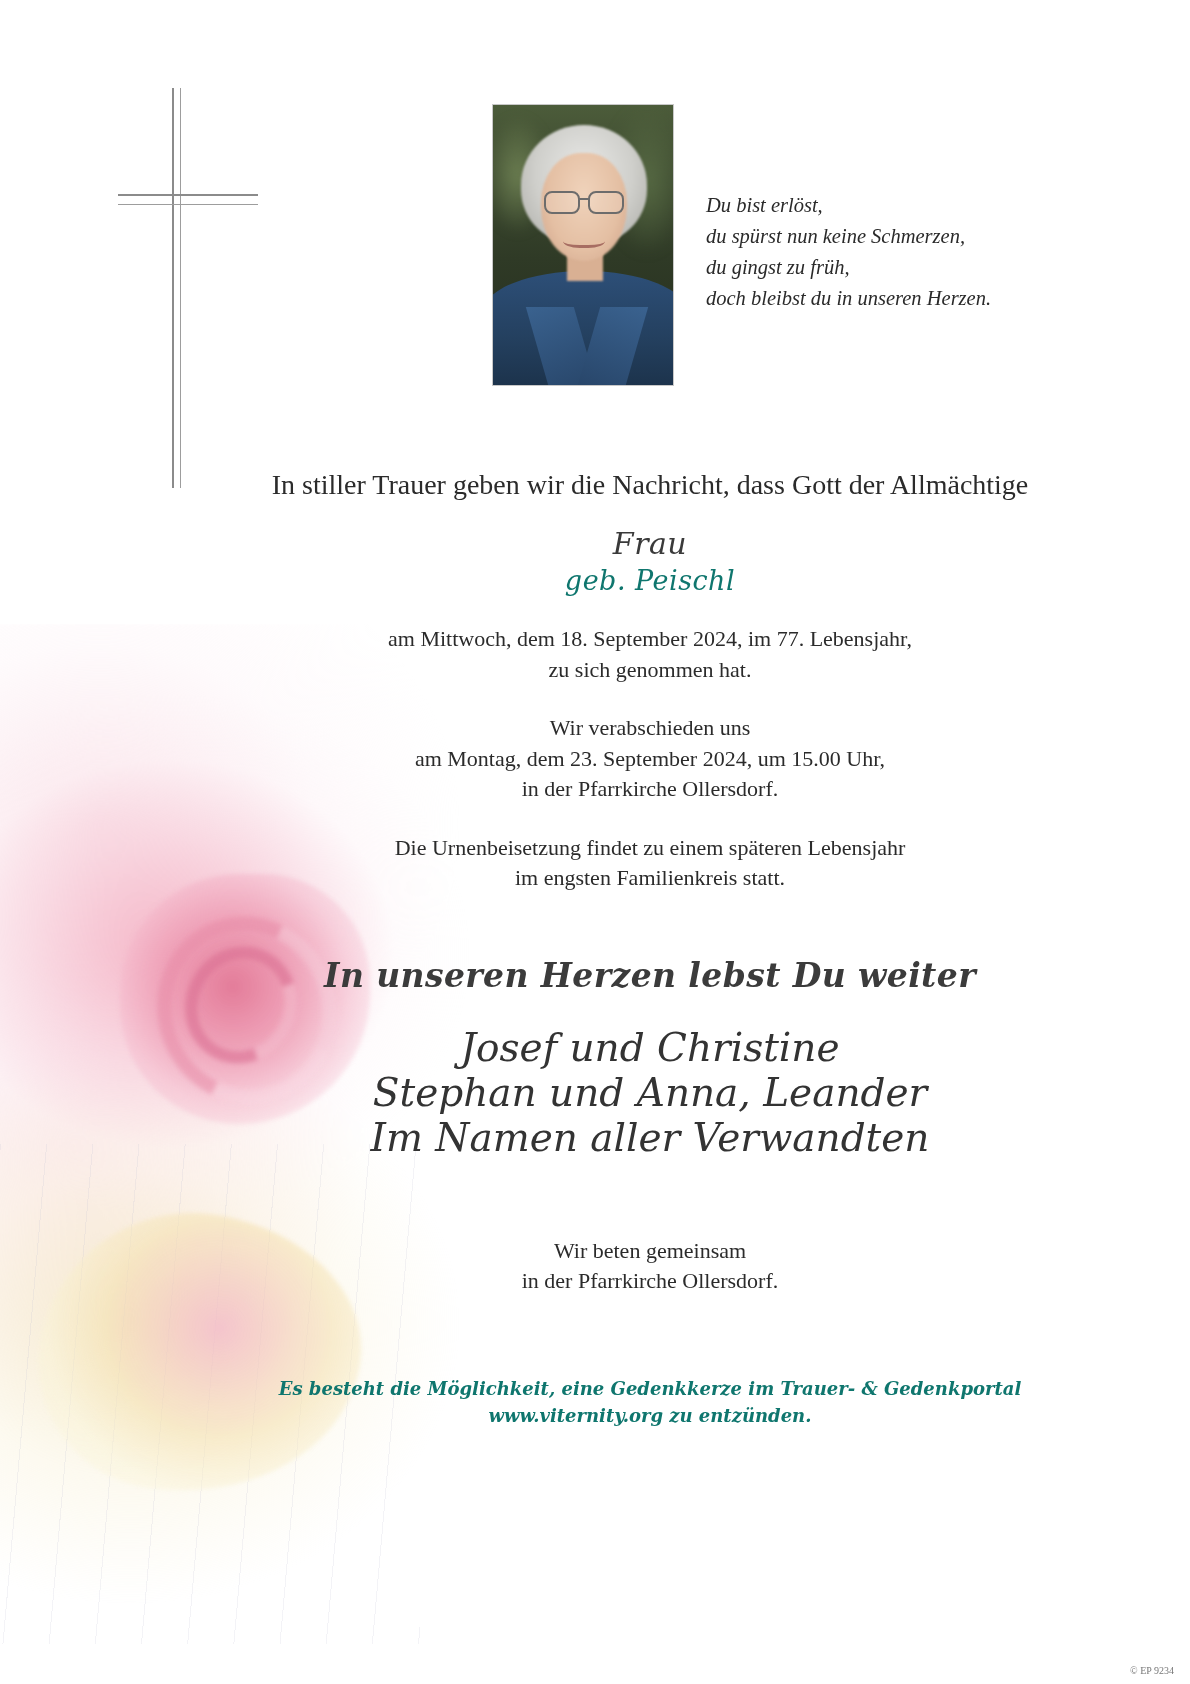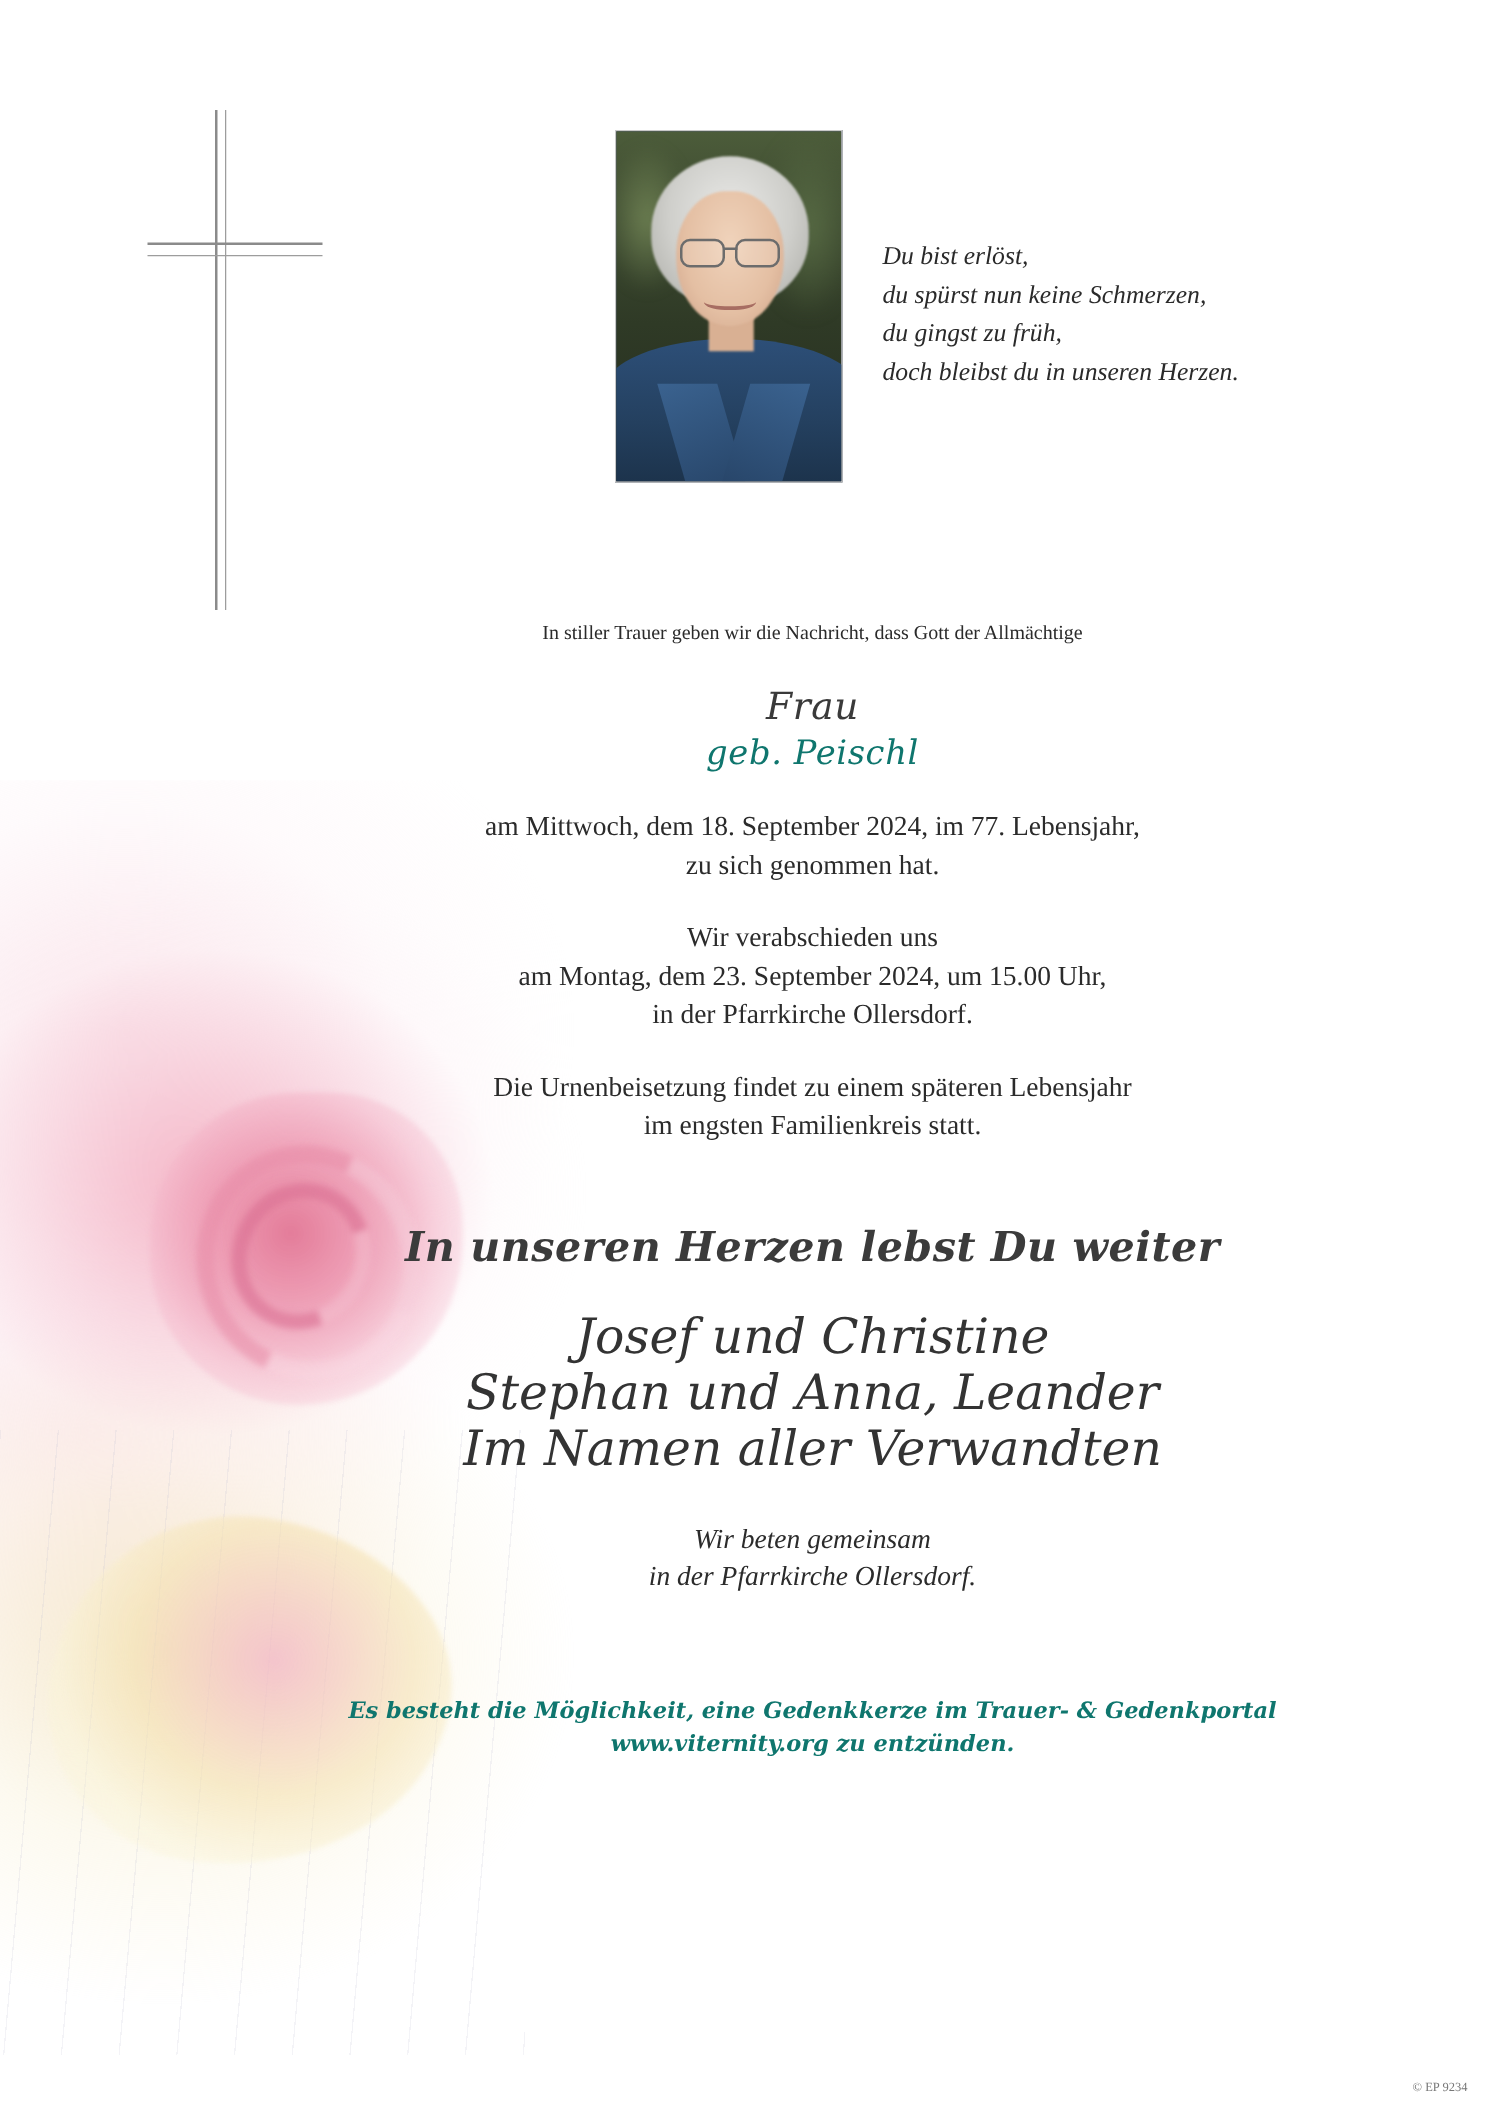--- a/index.html
+++ b/index.html
@@ -199,24 +199,23 @@
 
   
   .main {
     position: absolute;
     left: 200px;
     top: 470px;
     width: 900px;
     text-align: center;
   }
   .intro {
-    font-size: 16px;
+    font-size: 28px;
     line-height: 30px;
     margin-bottom: 26px;
-    margin-top: 22px;
   }
   .title-frau {
     font-family: "DejaVu Serif", serif;
     font-style: italic;
     font-size: 30px;
     color: #3a3a3a;
     letter-spacing: 0.5px;
     margin-bottom: 2px;
   }
   .name {
@@ -254,22 +253,21 @@
     font-family: "DejaVu Serif", serif;
     font-style: italic;
     font-size: 39px;
     line-height: 45px;
     color: #333333;
     margin-top: 30px;
   }
   .prayer {
     font-size: 22px;
     line-height: 30.5px;
-    margin-top: 34px;
-    font-style: italic;
+    margin-top: 76px;
   }
   .candle-note {
     font-family: "DejaVu Serif", serif;
     font-style: italic;
     font-size: 18px;
     line-height: 27px;
     color: #0f766e;
     margin-top: 78px;
     font-weight: bold;
   }

